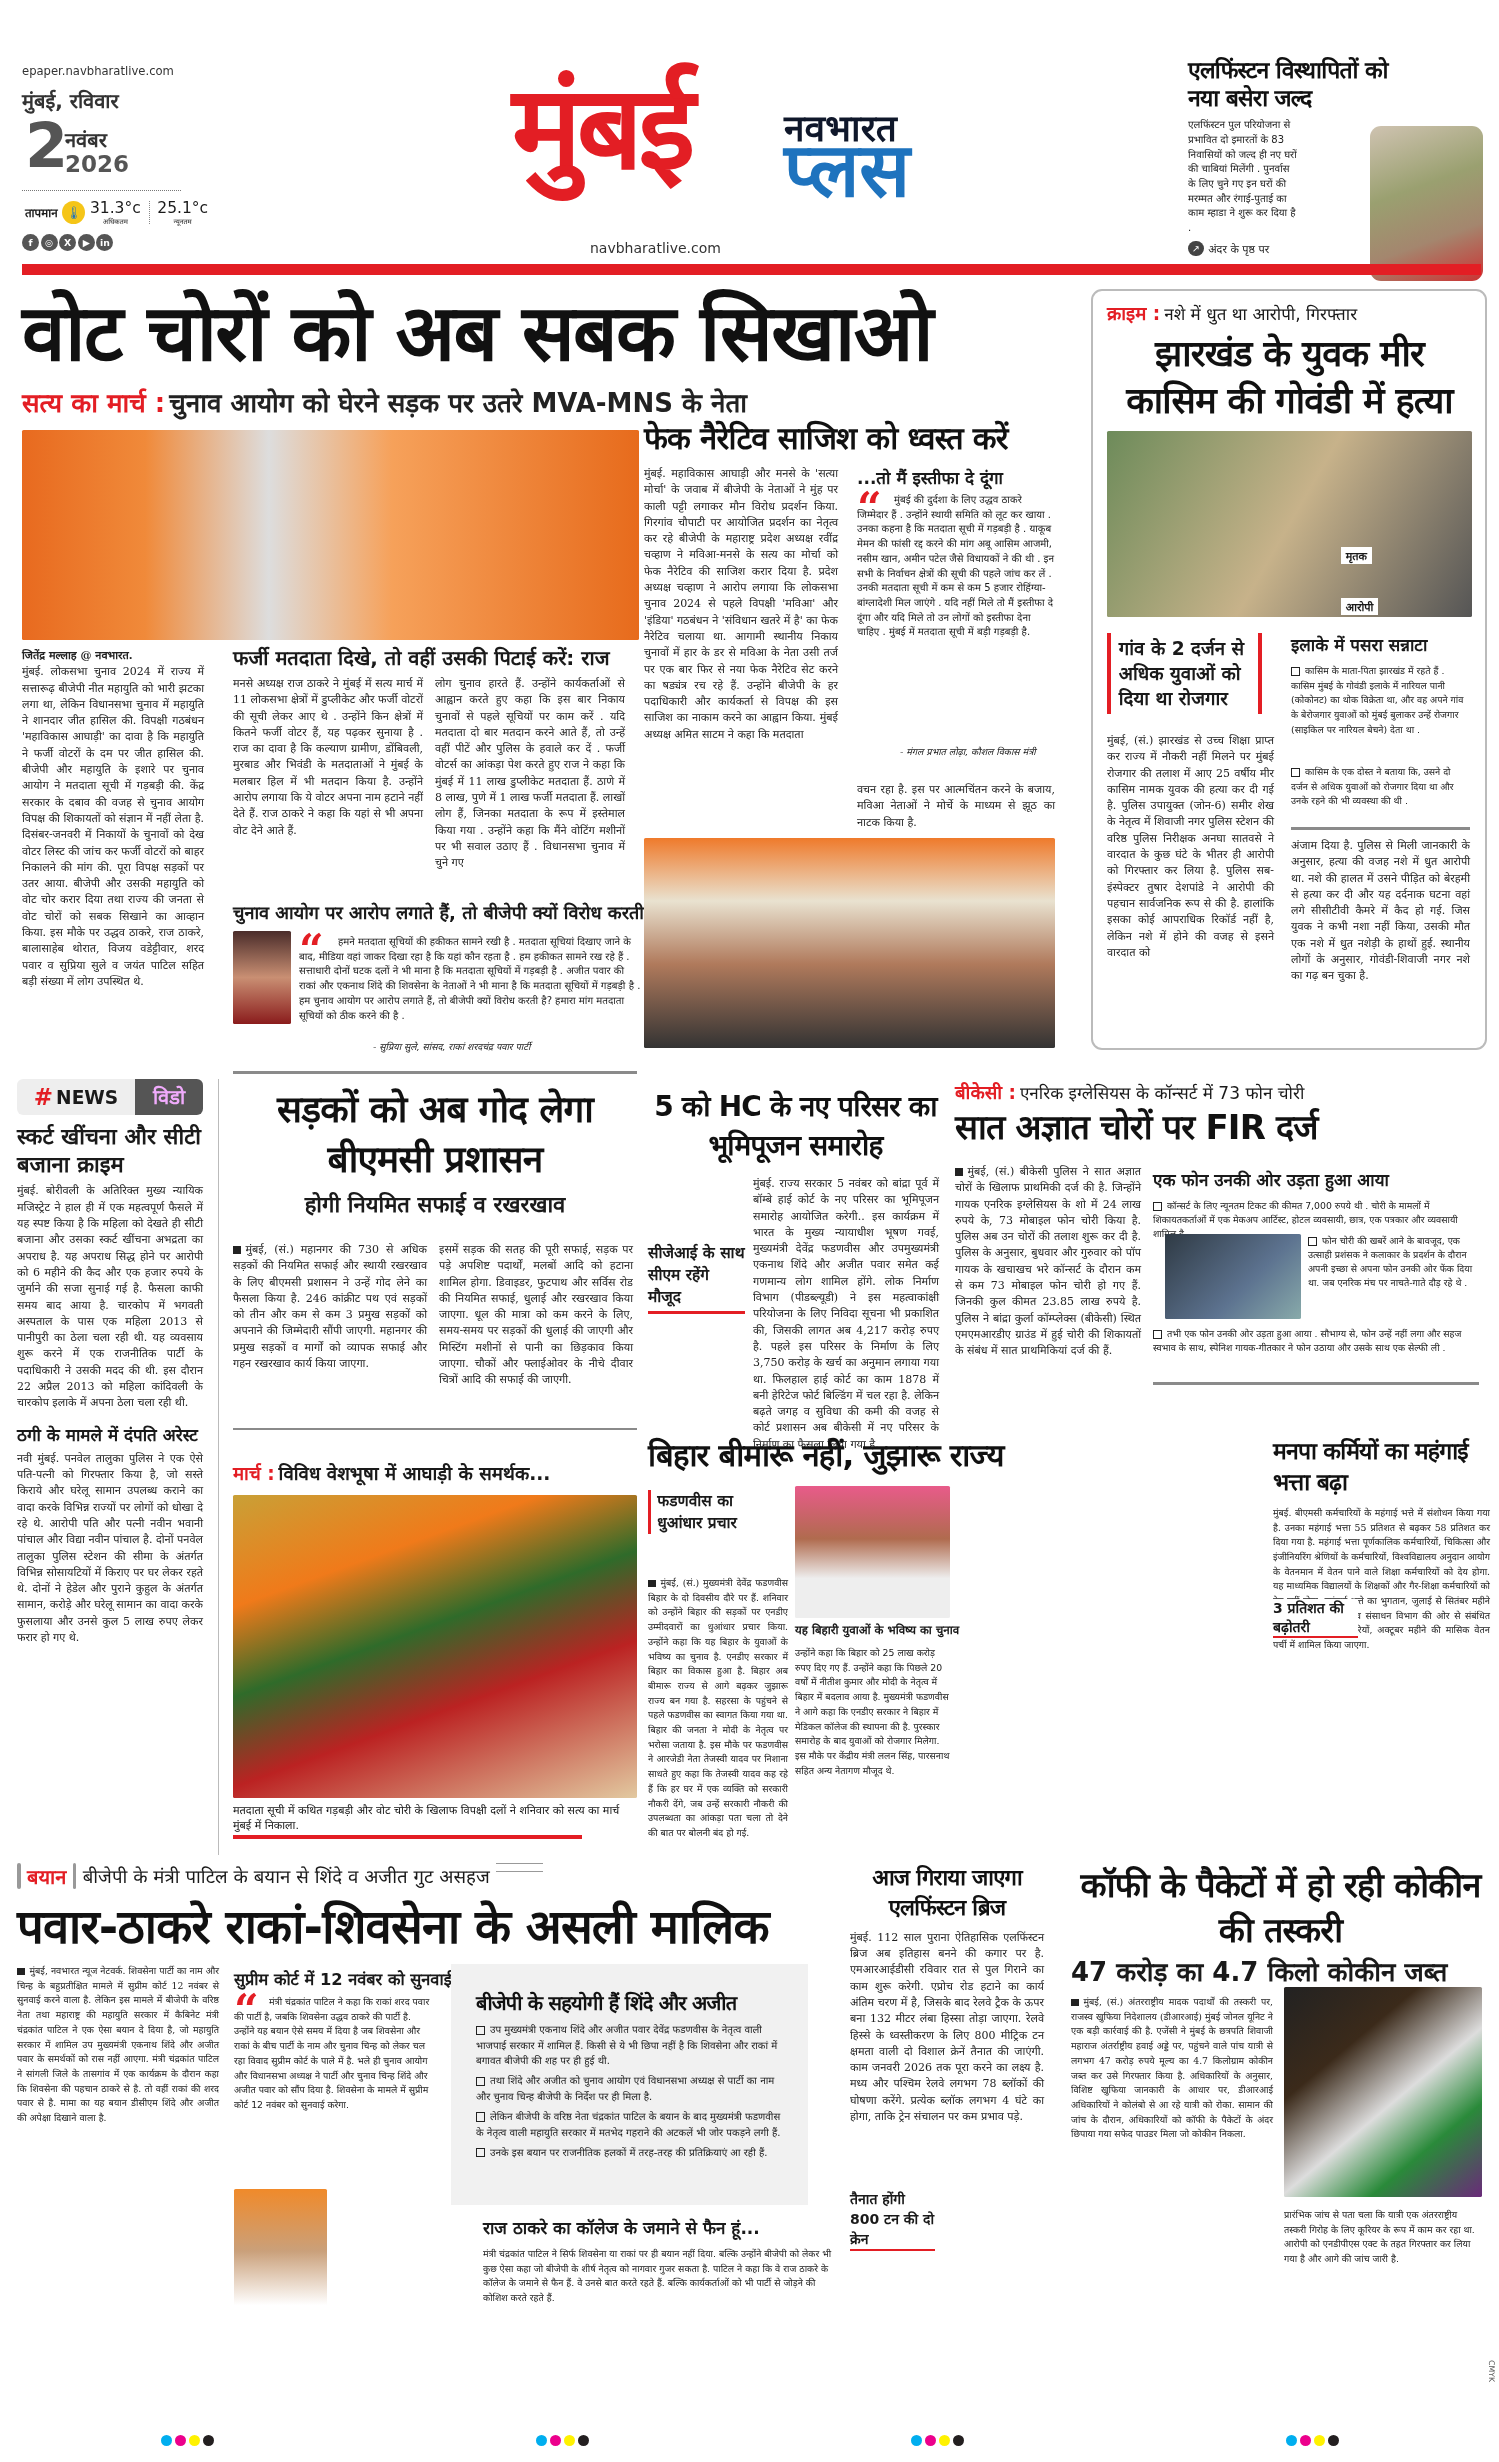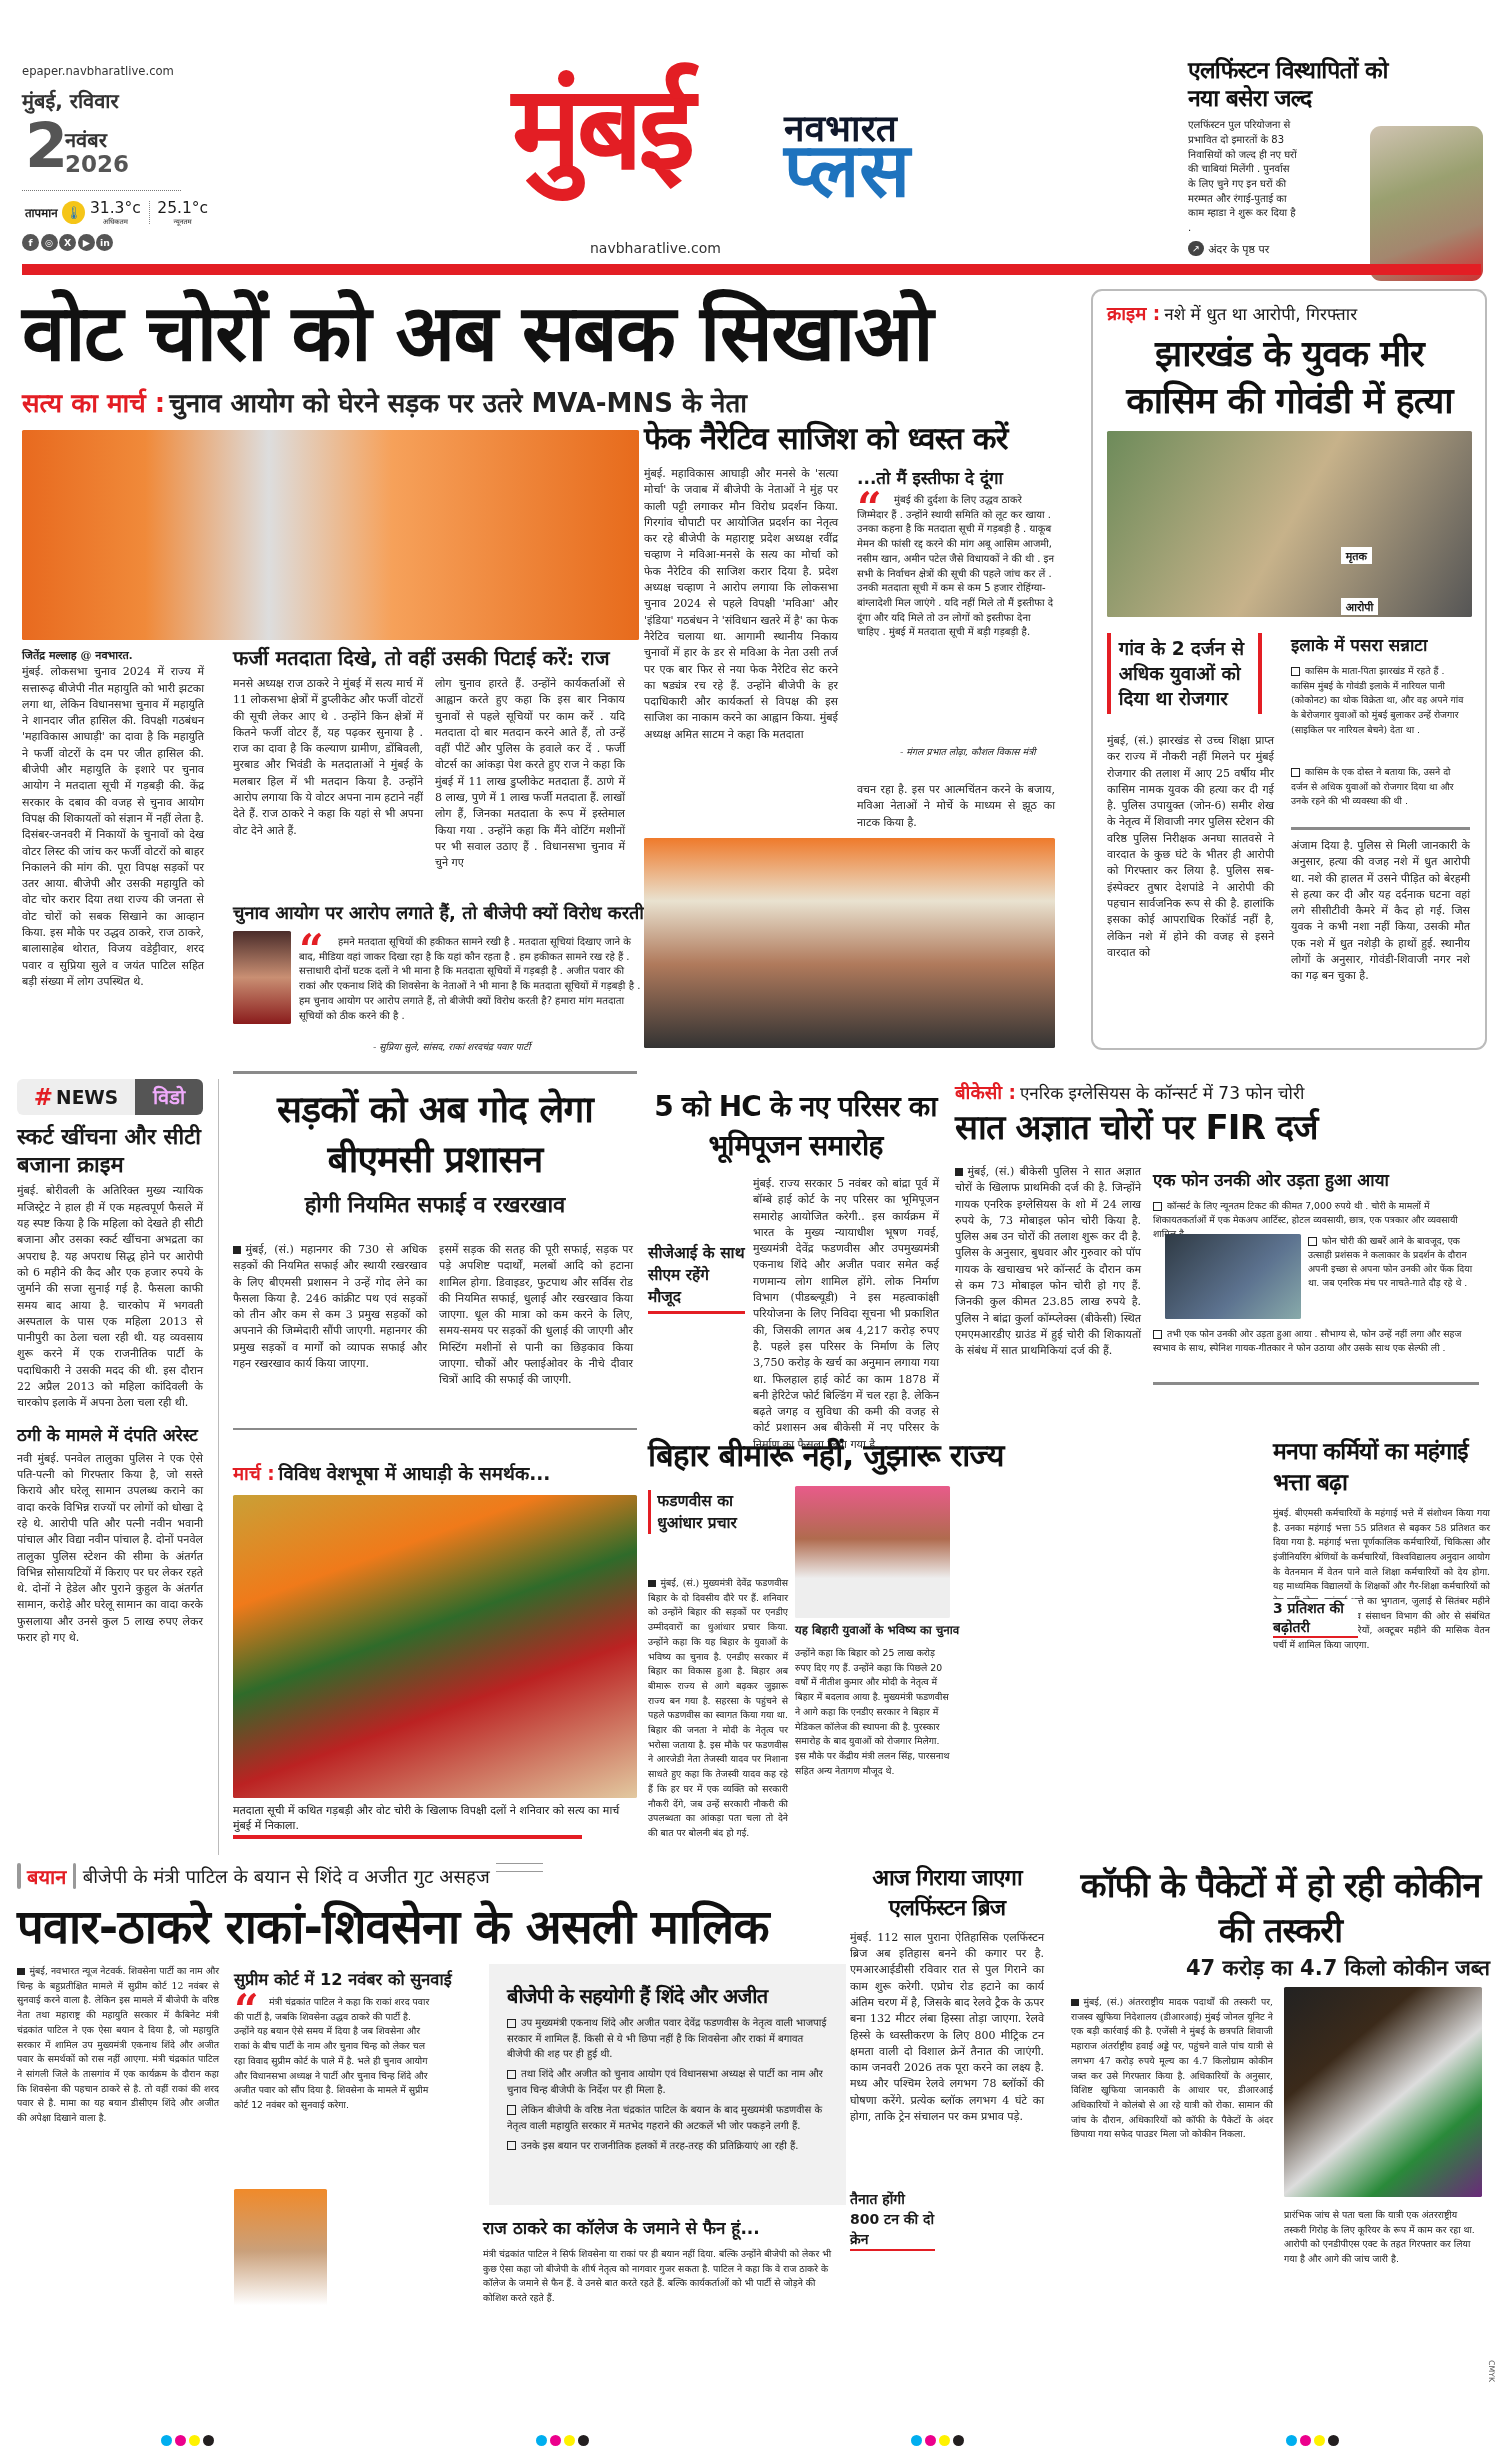--- a/index.html
+++ b/index.html
@@ -195,40 +195,40 @@
     <span style="width:3.9px;height:26px;background:#999;border-radius:2.3px"></span>
     <span style="font-size:18.6px">बीजेपी के मंत्री पाटिल के बयान से शिंदे व अजीत गुट असहज</span>
     <span style="display:inline-block;width:47px;height:9.3px;border-top:1.6px solid #999;border-bottom:1.6px solid #999"></span>
   </div>
   <div class="hl" style="margin-top:6.2px;font-size:47px;line-height:62px;white-space:nowrap">पवार-ठाकरे राकां-शिवसेना के असली मालिक</div>
   <div class="abs txt small" style="left:0;top:101px;width:202px;font-size:9.3px;line-height:14.7px"><span class="sqf"></span><span>मुंबई, नवभारत न्यूज नेटवर्क. शिवसेना पार्टी का नाम और चिन्ह के बहुप्रतीक्षित मामले में सुप्रीम कोर्ट 12 नवंबर से सुनवाई करने वाला है. लेकिन इस मामले में बीजेपी के वरिष्ठ नेता तथा महाराष्ट्र की महायुति सरकार में कैबिनेट मंत्री चंद्रकांत पाटिल ने एक ऐसा बयान दे दिया है, जो महायुति सरकार में शामिल उप मुख्यमंत्री एकनाथ शिंदे और अजीत पवार के समर्थकों को रास नहीं आएगा. मंत्री चंद्रकांत पाटिल ने सांगली जिले के तासगांव में एक कार्यक्रम के दौरान कहा कि शिवसेना की पहचान ठाकरे से है. तो वहीं राकां की शरद पवार से है. मामा का यह बयान डीसीएम शिंदे और अजीत की अपेक्षा दिखाने वाला है.</span></div>
   <div class="abs" style="left:217px;top:105px;font-size:16.3px;font-weight:bold">सुप्रीम कोर्ट में 12 नवंबर को सुनवाई</div>
   <div class="abs quote" style="left:217px;top:132px">“</div>
   <div class="abs" style="left:217px;top:132px;width:198px;font-size:9.3px;line-height:14.7px;text-indent:35px">मंत्री चंद्रकांत पाटिल ने कहा कि राकां शरद पवार की पार्टी है, जबकि शिवसेना उद्धव ठाकरे की पार्टी है. उन्होंने यह बयान ऐसे समय में दिया है जब शिवसेना और राकां के बीच पार्टी के नाम और चुनाव चिन्ह को लेकर चल रहा विवाद सुप्रीम कोर्ट के पाले में है. भले ही चुनाव आयोग और विधानसभा अध्यक्ष ने पार्टी और चुनाव चिन्ह शिंदे और अजीत पवार को सौंप दिया है. शिवसेना के मामले में सुप्रीम कोर्ट 12 नवंबर को सुनवाई करेगा.</div>
   <div class="abs photo" style="left:217px;top:326px;width:93px;height:155px;background:linear-gradient(180deg,#f08a2a,#caa07a 40%,#fff 75%)"></div>
-  <div class="abs" style="left:472px;top:101px;width:357px;height:241px;background:#f1f1f1;padding:18px">
+  <div class="abs" style="left:434px;top:101px;width:357px;height:241px;background:#f1f1f1;padding:25px">
     <div class="hl" style="font-size:20px">बीजेपी के सहयोगी हैं शिंदे और अजीत</div>
     <div style="margin-top:6.2px;font-size:10px;line-height:15.5px"><span class="sq"></span><span>उप मुख्यमंत्री एकनाथ शिंदे और अजीत पवार देवेंद्र फडणवीस के नेतृत्व वाली भाजपाई सरकार में शामिल हैं. किसी से ये भी छिपा नहीं है कि शिवसेना और राकां में बगावत बीजेपी की शह पर ही हुई थी.</span></div>
     <div style="margin-top:4.7px;font-size:10px;line-height:15.5px"><span class="sq"></span><span>तथा शिंदे और अजीत को चुनाव आयोग एवं विधानसभा अध्यक्ष से पार्टी का नाम और चुनाव चिन्ह बीजेपी के निर्देश पर ही मिला है.</span></div>
     <div style="margin-top:4.7px;font-size:10px;line-height:15.5px"><span class="sq"></span><span>लेकिन बीजेपी के वरिष्ठ नेता चंद्रकांत पाटिल के बयान के बाद मुख्यमंत्री फडणवीस के नेतृत्व वाली महायुति सरकार में मतभेद गहराने की अटकलें भी जोर पकड़ने लगी हैं.</span></div>
     <div style="margin-top:4.7px;font-size:10px;line-height:15.5px"><span class="sq"></span><span>उनके इस बयान पर राजनीतिक हलकों में तरह-तरह की प्रतिक्रियाएं आ रही हैं.</span></div>
   </div>
   <div class="abs" style="left:466px;top:353px;font-size:17px;font-weight:bold">राज ठाकरे का कॉलेज के जमाने से फैन हूं...</div>
   <div class="abs" style="left:466px;top:384px;width:349px;font-size:9.3px;line-height:14.7px">मंत्री चंद्रकांत पाटिल ने सिर्फ शिवसेना या राकां पर ही बयान नहीं दिया. बल्कि उन्होंने बीजेपी को लेकर भी कुछ ऐसा कहा जो बीजेपी के शीर्ष नेतृत्व को नागवार गुजर सकता है. पाटिल ने कहा कि वे राज ठाकरे के कॉलेज के जमाने से फैन हैं. वे उनसे बात करते रहते हैं. बल्कि कार्यकर्ताओं को भी पार्टी से जोड़ने की कोशिश करते रहते हैं.</div>
 </div>
 
 <div class="abs" style="left:850px;top:1863px;width:194px;height:536px">
   <div class="hl" style="font-size:22px;line-height:29.5px;text-align:center">आज गिराया जाएगा एलफिंस्टन ब्रिज</div>
   <div class="txt small" style="margin-top:7.8px">मुंबई. 112 साल पुराना ऐतिहासिक एलफिंस्टन ब्रिज अब इतिहास बनने की कगार पर है. एमआरआईडीसी रविवार रात से पुल गिराने का काम शुरू करेगी. एप्रोच रोड हटाने का कार्य अंतिम चरण में है, जिसके बाद रेलवे ट्रैक के ऊपर बना 132 मीटर लंबा हिस्सा तोड़ा जाएगा. रेलवे हिस्से के ध्वस्तीकरण के लिए 800 मीट्रिक टन क्षमता वाली दो विशाल क्रेनें तैनात की जाएंगी. काम जनवरी 2026 तक पूरा करने का लक्ष्य है. मध्य और पश्चिम रेलवे लगभग 78 ब्लॉकों की घोषणा करेंगे. प्रत्येक ब्लॉक लगभग 4 घंटे का होगा, ताकि ट्रेन संचालन पर कम प्रभाव पड़े.</div>
   <div class="abs" style="left:0;top:326px;width:85px;font-size:14px;font-weight:bold;line-height:20px;background:#fff;border-bottom:2.3px solid #e31e24">तैनात होंगी 800 टन की दो क्रेन</div>
 </div>
 
 <div class="abs" style="left:1071px;top:1863px;width:419px;height:536px">
   <div class="hl" style="font-size:34px;line-height:45px;text-align:center">कॉफी के पैकेटों में हो रही कोकीन की तस्करी</div>
-  <div style="font-size:21px;font-weight:bold;text-align:right">47 करोड़ का 4.7 किलो कोकीन जब्त</div>
+  <div style="font-size:26px;font-weight:bold;text-align:left">47 करोड़ का 4.7 किलो कोकीन जब्त</div>
   <div class="abs txt small" style="left:0;top:132px;width:202px;font-size:9.3px;line-height:14.7px"><span class="sqf"></span><span>मुंबई, (सं.) अंतरराष्ट्रीय मादक पदार्थों की तस्करी पर, राजस्व खुफिया निदेशालय (डीआरआई) मुंबई जोनल यूनिट ने एक बड़ी कार्रवाई की है. एजेंसी ने मुंबई के छत्रपति शिवाजी महाराज अंतर्राष्ट्रीय हवाई अड्डे पर, पहुंचने वाले पांच यात्री से लगभग 47 करोड़ रुपये मूल्य का 4.7 किलोग्राम कोकीन जब्त कर उसे गिरफ्तार किया है. अधिकारियों के अनुसार, विशिष्ट खुफिया जानकारी के आधार पर, डीआरआई अधिकारियों ने कोलंबो से आ रहे यात्री को रोका. सामान की जांच के दौरान, अधिकारियों को कॉफी के पैकेटों के अंदर छिपाया गया सफेद पाउडर मिला जो कोकीन निकला.</span></div>
   <div class="abs photo" style="left:213px;top:124px;width:198px;height:210px;background:linear-gradient(140deg,#222,#3b2a1a 30%,#ddd 55%,#2a8a3a 75%,#6a2a7a)"></div>
   <div class="abs" style="left:213px;top:345px;width:198px;font-size:9.3px;line-height:14.7px">प्रारंभिक जांच से पता चला कि यात्री एक अंतरराष्ट्रीय तस्करी गिरोह के लिए कूरियर के रूप में काम कर रहा था. आरोपी को एनडीपीएस एक्ट के तहत गिरफ्तार कर लिया गया है और आगे की जांच जारी है.</div>
 </div>
 
 <div class="abs" style="left:0;top:2430px;width:1500px;height:23px;display:flex;justify-content:space-around;align-items:center">
   <span><span class="reg" style="background:#00aeef"></span><span class="reg" style="background:#ec008c"></span><span class="reg" style="background:#fff200"></span><span class="reg" style="background:#231f20"></span></span>
   <span><span class="reg" style="background:#00aeef"></span><span class="reg" style="background:#ec008c"></span><span class="reg" style="background:#fff200"></span><span class="reg" style="background:#231f20"></span></span>
   <span><span class="reg" style="background:#00aeef"></span><span class="reg" style="background:#ec008c"></span><span class="reg" style="background:#fff200"></span><span class="reg" style="background:#231f20"></span></span>
   <span><span class="reg" style="background:#00aeef"></span><span class="reg" style="background:#ec008c"></span><span class="reg" style="background:#fff200"></span><span class="reg" style="background:#231f20"></span></span>

